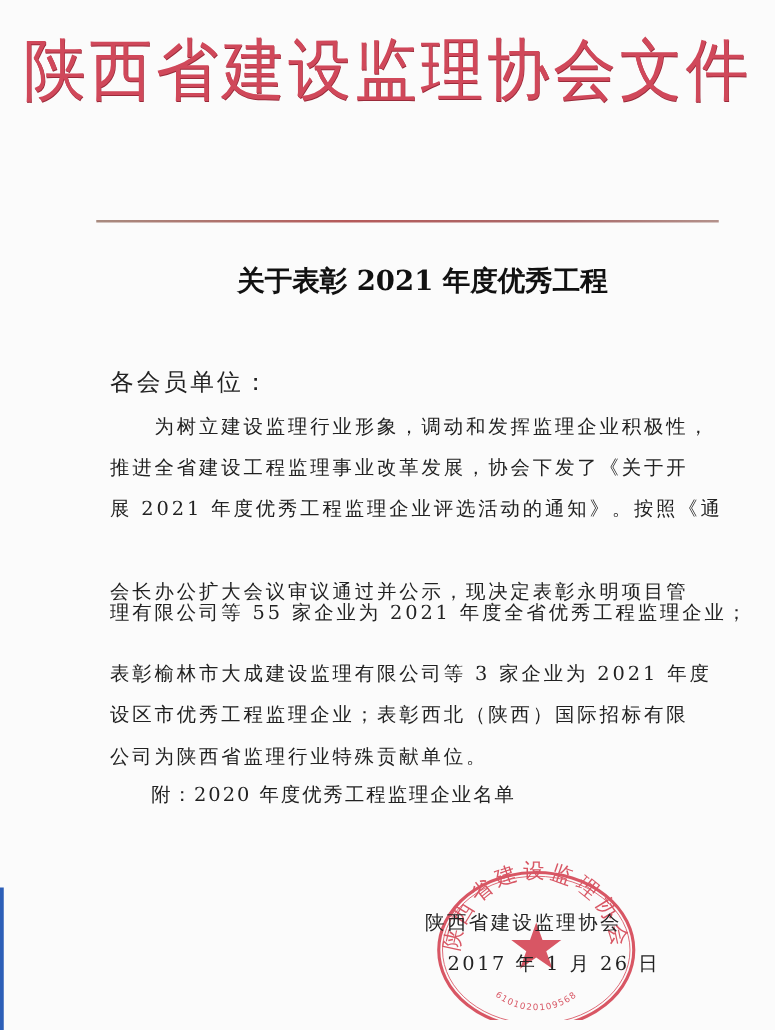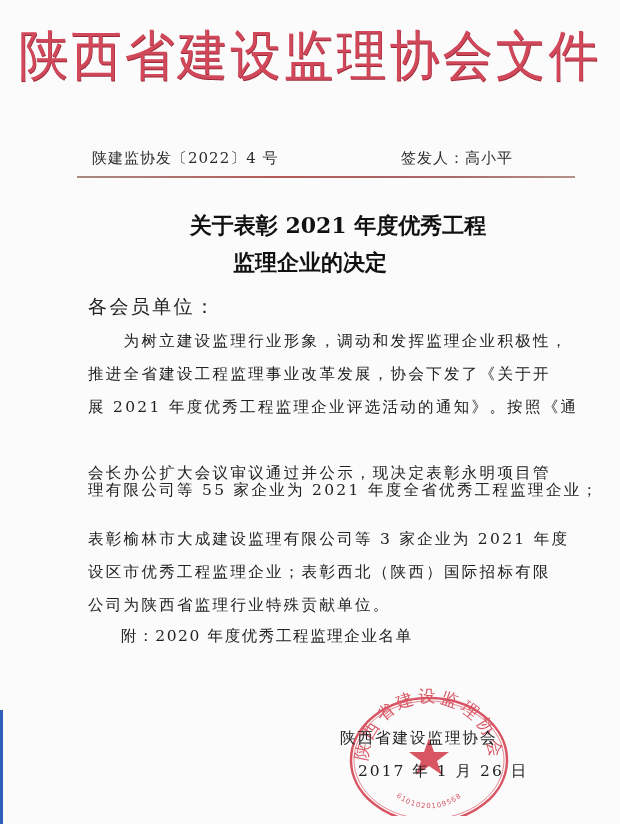--- a/index.html
+++ b/index.html
@@ -51,29 +51,24 @@
       position: absolute; left: 0; top: 710px; width: 3px; height: 114px; background: #2d5fb8;
     }
   </style>
 </head>
 <body>
 
 <div class="page">
 
   <div class="masthead">陕西省建设监理协会文件</div>
 
-  <div class="docmeta">
-    <span class="docno">陕建监协发〔2022〕4 号</span>
-    <span class="signer">签发人：高小平</span>
-  </div>
 
   <div class="rule"></div>
 
   <div class="title l1">关于表彰 2021 年度优秀工程</div>
-  <div class="title l2">监理企业的决定</div>
 
   <div class="body-text salutation">各会员单位：</div>
 
   <div class="line" style="top:331px">　　为树立建设监理行业形象，调动和发挥监理企业积极性，</div>
   <div class="line" style="top:364px">推进全省建设工程监理事业改革发展，协会下发了《关于开</div>
   <div class="line" style="top:397px">展 2021 年度优秀工程监理企业评选活动的通知》。按照《通</div>
   <div class="line" style="top:463px">会长办公扩大会议审议通过并公示，现决定表彰永明项目管</div>
   <div class="line" style="top:480px">理有限公司等 55 家企业为 2021 年度全省优秀工程监理企业；</div>
   <div class="line" style="top:529px">表彰榆林市大成建设监理有限公司等 3 家企业为 2021 年度</div>
   <div class="line" style="top:595px">公司为陕西省监理行业特殊贡献单位。</div>

